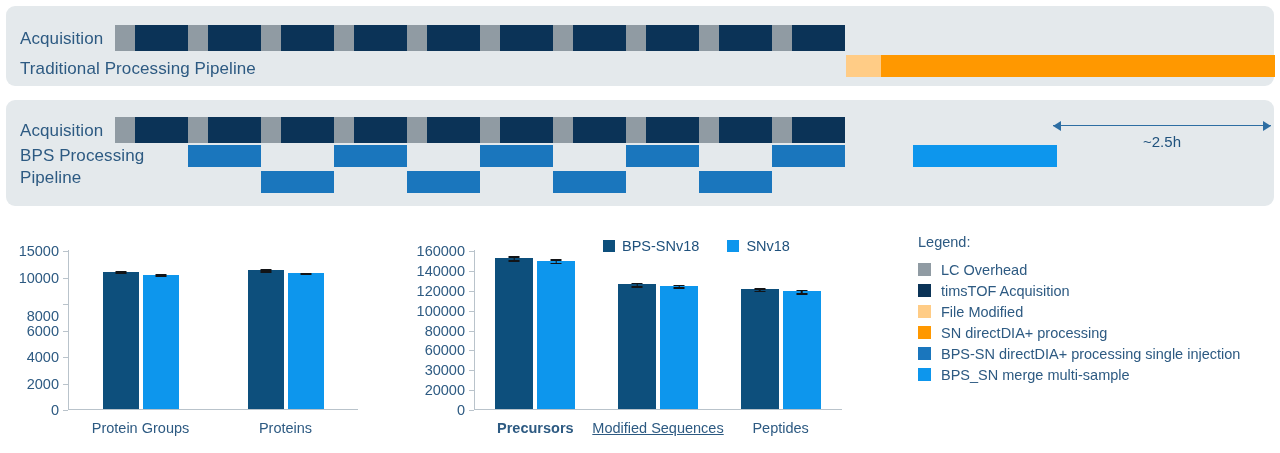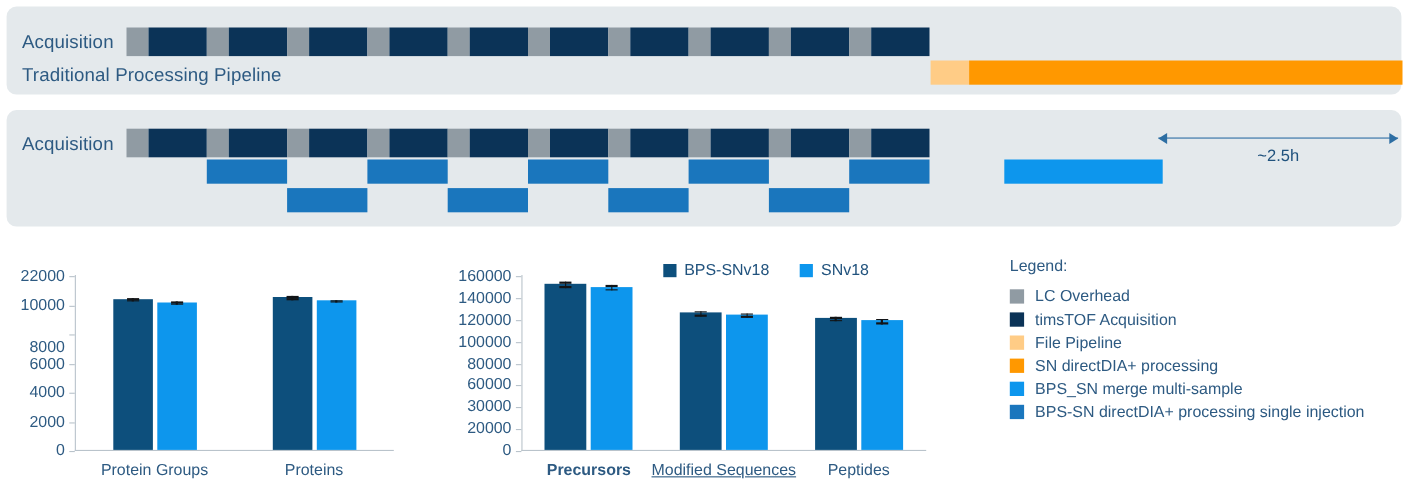--- a/index.html
+++ b/index.html
@@ -113,20 +113,22 @@
       <div class="blk c-acq" style="left: 677px; width: 53px;"></div>
     </div>
   <div class="track" id="track-trad-proc" style="left:109px;top:49px;height:22px;width:1160px;">
       <div class="blk c-ft" style="left: 731px; width: 35px;"></div>
       <div class="blk c-sn" style="left: 766px; width: 394px;"></div>
     </div>
 </div>
 
 <div class="panel" id="panel-bps">
   <div class="row-label" style="top:20px;">Acquisition</div>
+  <div class="row-label" style="top:45px;">BPS Processing
+Pipeline</div>
 
   <div class="track" id="track-bps-acq" style="left:109px;top:17px;height:26px;width:840px;">
       <div class="blk c-lc" style="left: 0px; width: 20px;"></div>
       <div class="blk c-acq" style="left: 20px; width: 53px;"></div>
       <div class="blk c-lc" style="left: 73px; width: 20px;"></div>
       <div class="blk c-acq" style="left: 93px; width: 53px;"></div>
       <div class="blk c-lc" style="left: 146px; width: 20px;"></div>
       <div class="blk c-acq" style="left: 166px; width: 53px;"></div>
       <div class="blk c-lc" style="left: 219px; width: 20px;"></div>
       <div class="blk c-acq" style="left: 239px; width: 53px;"></div>
@@ -174,21 +176,21 @@
       <div class="ytlabel" style="top: 133.5px;">2000</div>
       <div class="tick" style="top: 107px;"></div>
       <div class="ytlabel" style="top: 107px; text-align: center;">4000</div>
       <div class="tick" style="top: 80.5px;"></div>
       <div class="ytlabel" style="top: 80.5px;">6000</div>
       <div class="tick" style="top: 54px;"></div>
       <div class="ytlabel" style="top: 54px; margin-top: 12px;">8000</div>
       <div class="tick" style="top: 27.5px;"></div>
       <div class="ytlabel" style="top: 27.5px;">10000</div>
       <div class="tick" style="top: 1px;"></div>
-      <div class="ytlabel" style="top: 1px;">22000</div>
+      <div class="ytlabel" style="top: 1px;">15000</div>
       <div class="bar s0" style="left: 34.5px; width: 36px; height: 137.137px;"></div>
       <div class="err" style="left: 52.5px; top: 21.2725px; height: 3.18px;">
         <div class="v"></div>
         <div class="cap t"></div>
         <div class="cap b"></div>
       </div>
       <div class="bar s1" style="left: 74.5px; width: 36px; height: 134.09px;"></div>
       <div class="err" style="left: 92.5px; top: 24.4525px; height: 2.915px;">
         <div class="v"></div>
         <div class="cap t"></div>
@@ -291,28 +293,28 @@
       <div class="lg-item">
         <span class="lg-sw" style="background: rgb(144, 155, 163);"></span>
         <span class="lg-tx">LC Overhead</span>
       </div>
       <div class="lg-item">
         <span class="lg-sw" style="background: rgb(11, 51, 87);"></span>
         <span class="lg-tx">timsTOF Acquisition</span>
       </div>
       <div class="lg-item">
         <span class="lg-sw" style="background: rgb(255, 204, 134);"></span>
-        <span class="lg-tx">File Pipeline</span>
+        <span class="lg-tx">File Modified</span>
       </div>
       <div class="lg-item">
         <span class="lg-sw" style="background: rgb(255, 152, 0);"></span>
         <span class="lg-tx">SN directDIA+ processing</span>
       </div>
       <div class="lg-item">
+        <span class="lg-sw" style="background: rgb(26, 118, 189);"></span>
+        <span class="lg-tx">BPS-SN directDIA+ processing single injection</span>
+      </div>
+      <div class="lg-item">
         <span class="lg-sw" style="background: rgb(13, 150, 237);"></span>
         <span class="lg-tx">BPS_SN merge multi-sample</span>
       </div>
-      <div class="lg-item">
-        <span class="lg-sw" style="background: rgb(26, 118, 189);"></span>
-        <span class="lg-tx">BPS-SN directDIA+ processing single injection</span>
-      </div>
     </div>
 </div>
 
 </body></html>

